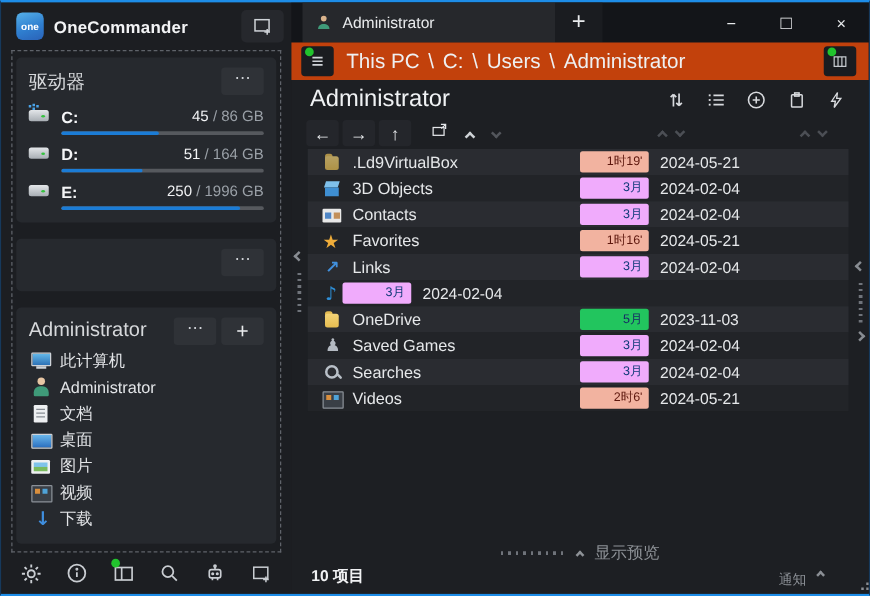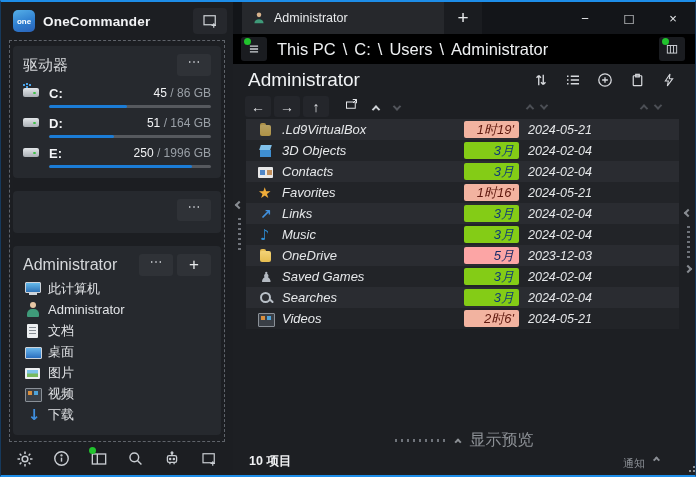--- a/index.html
+++ b/index.html
@@ -68,21 +68,21 @@
   .gdot{position:absolute;left:6px;top:2px;width:7px;height:7px;border-radius:50%;background:#21c32d;}
   
   .main{flex:1;display:flex;flex-direction:column;background:#1d1f23;min-width:0;}
   .tabbar{height:32px;background:#131519;display:flex;align-items:stretch;}
   .tab{width:202px;margin-left:9px;background:#26282c;display:flex;align-items:center;gap:8px;padding:0 10px;cursor:pointer;}
   .tablabel{color:#e9ebed;font-size:12.5px;}
   .newtab{width:38px;background:#1a1c20;border:none;color:#e8eaec;font-size:19px;font-weight:300;cursor:pointer;}
   .tspacer{flex:1;}
   .winctl{width:44px;background:transparent;border:none;color:#e8eaec;font-size:13px;cursor:pointer;}
   .winctl.max{font-size:15px;}
-  .pathbar{height:30px;background:#000000;display:flex;align-items:center;padding:0 10px 0 8px;gap:10px;}
+  .pathbar{height:30px;background:#c2410c;display:flex;align-items:center;padding:0 10px 0 8px;gap:10px;}
   .pbicon{position:relative;width:26px;height:24px;background:#1a1c20;border:none;border-radius:3px;display:flex;align-items:center;justify-content:center;cursor:pointer;color:#cfd3d8;}
   .pbicon .gdot{left:3px;top:1px;}
   #breadcrumb{flex:1;display:flex;align-items:center;gap:7px;color:#eef0f2;font-size:16.5px;font-weight:300;white-space:nowrap;overflow:hidden;}
   .bsep{color:#eef0f2;}
   .bseg{cursor:pointer;}
   .paneheader{height:31px;display:flex;align-items:center;padding:0 12px 0 15px;}
   .panetitle{flex:1;color:#f0f2f4;font-size:19px;font-weight:400;margin:0;}
   .actions{display:flex;gap:4px;}
   .actbtn{width:28px;height:24px;background:transparent;border:none;border-radius:3px;display:flex;align-items:center;justify-content:center;color:#d8dade;cursor:pointer;padding:0;}
   .navrow{height:23px;display:flex;align-items:center;padding:0 16px 0 12px;gap:3px;position:relative;}
@@ -93,35 +93,35 @@
   .chev-down{transform:rotate(225deg) translate(1px,1px);}
   .chev-left{transform:rotate(-45deg);}
   .chev-right{transform:rotate(135deg);}
   .chevbtn{background:transparent;border:none;cursor:pointer;color:#cfd3d7;width:18px;height:18px;padding:0;}
   .chevbtn.dim{color:#53565c;}
   .colsort{position:absolute;display:flex;gap:8px;color:#4c4f55;}
   .colsort.c1{right:148px;}
   .colsort.c2{right:34px;}
   
   .listwrap{flex:1;position:relative;padding:1px 16px 0 13px;min-height:0;}
-  #file-rows{overflow:hidden;font-style:italic;}
+  #file-rows{overflow:hidden;}
   .row{display:flex;align-items:center;height:21px;padding-left:12px;cursor:pointer;}
   .row:nth-child(odd){background:#2a2c31;}
   .row:nth-child(even){background:#222428;}
   .fname{margin-left:8px;flex:0 0 182px;font-size:13px;color:#e6e8ea;white-space:nowrap;}
-  .badge{width:55px;flex:0 0 55px;height:17px;line-height:17px;border-radius:2px;font-size:13px;text-align:right;padding:0 5px;}
+  .badge{width:55px;flex:0 0 55px;height:17px;line-height:17px;border-radius:2px;font-size:10px;text-align:right;padding:0 5px;}
   .b-hours{background:#f2b3a0;color:#5e180e;}
-  .b-months{background:#84cc16;color:#0f3a78;padding-left:16px;}
-  .b-old{background:#fca5a5;color:#172a66;}
+  .b-months{background:#f0abfc;color:#0f3a78;padding-left:16px;}
+  .b-old{background:#22c55e;color:#172a66;}
   .fdate{margin-left:9px;font-size:12.5px;color:#e6e8ea;}
   .splitter{position:absolute;width:12px;display:flex;flex-direction:column;align-items:center;gap:8px;color:#888c92;}
   .sp-left{left:0;top:84px;}
   .sp-right{right:1px;top:92px;}
   .spdots{width:3px;height:34px;background:repeating-linear-gradient(0deg,#6f737a 0 2px,transparent 2px 5px);}
-  .previewbar{position:absolute;left:50%;transform:translateX(-50%);bottom:24px;display:flex;align-items:center;gap:9px;color:#8d9196;font-size:16px;cursor:pointer;margin-top:29px;}
+  .previewbar{position:absolute;left:50%;transform:translateX(-50%);bottom:24px;display:flex;align-items:center;gap:9px;color:#8d9196;font-size:13px;cursor:pointer;margin-top:29px;}
   .pgrip{width:52px;height:3px;background:repeating-linear-gradient(90deg,#6f737a 0 2px,transparent 2px 6px);}
   .statusbar{position:absolute;left:0;right:0;bottom:0;height:25px;}
   .itemcount{position:absolute;left:16px;bottom:5px;color:#f0f1f3;font-size:12.5px;font-weight:700;}
   .notify{position:absolute;right:36px;bottom:4px;display:flex;align-items:flex-start;gap:9px;color:#8b8f95;font-size:11px;cursor:pointer;}
   .grip{position:absolute;right:4px;bottom:3px;width:2px;height:2px;background:#8b8f95;
         box-shadow:4px 0 0 #8b8f95,8px 0 0 #8b8f95,4px -4px 0 #8b8f95,8px -4px 0 #8b8f95,8px -8px 0 #8b8f95;}
 </style>
 </head>
 <body>
 
@@ -415,30 +415,29 @@
 
   <div class="row">
     <span class="ic ic-links"></span>
     <span class="fname">Links</span>
     <span class="badge b-months">3月</span>
     <span class="fdate">2024-02-04</span>
   </div>
 
   <div class="row">
     <span class="ic ic-music"></span>
-    <span class="fname">Music</span>
     <span class="badge b-months">3月</span>
     <span class="fdate">2024-02-04</span>
   </div>
 
   <div class="row">
     <span class="ic ic-folder"></span>
     <span class="fname">OneDrive</span>
     <span class="badge b-old">5月</span>
-    <span class="fdate">2023-12-03</span>
+    <span class="fdate">2023-11-03</span>
   </div>
 
   <div class="row">
     <span class="ic ic-saved-games"></span>
     <span class="fname">Saved Games</span>
     <span class="badge b-months">3月</span>
     <span class="fdate">2024-02-04</span>
   </div>
 
   <div class="row">

